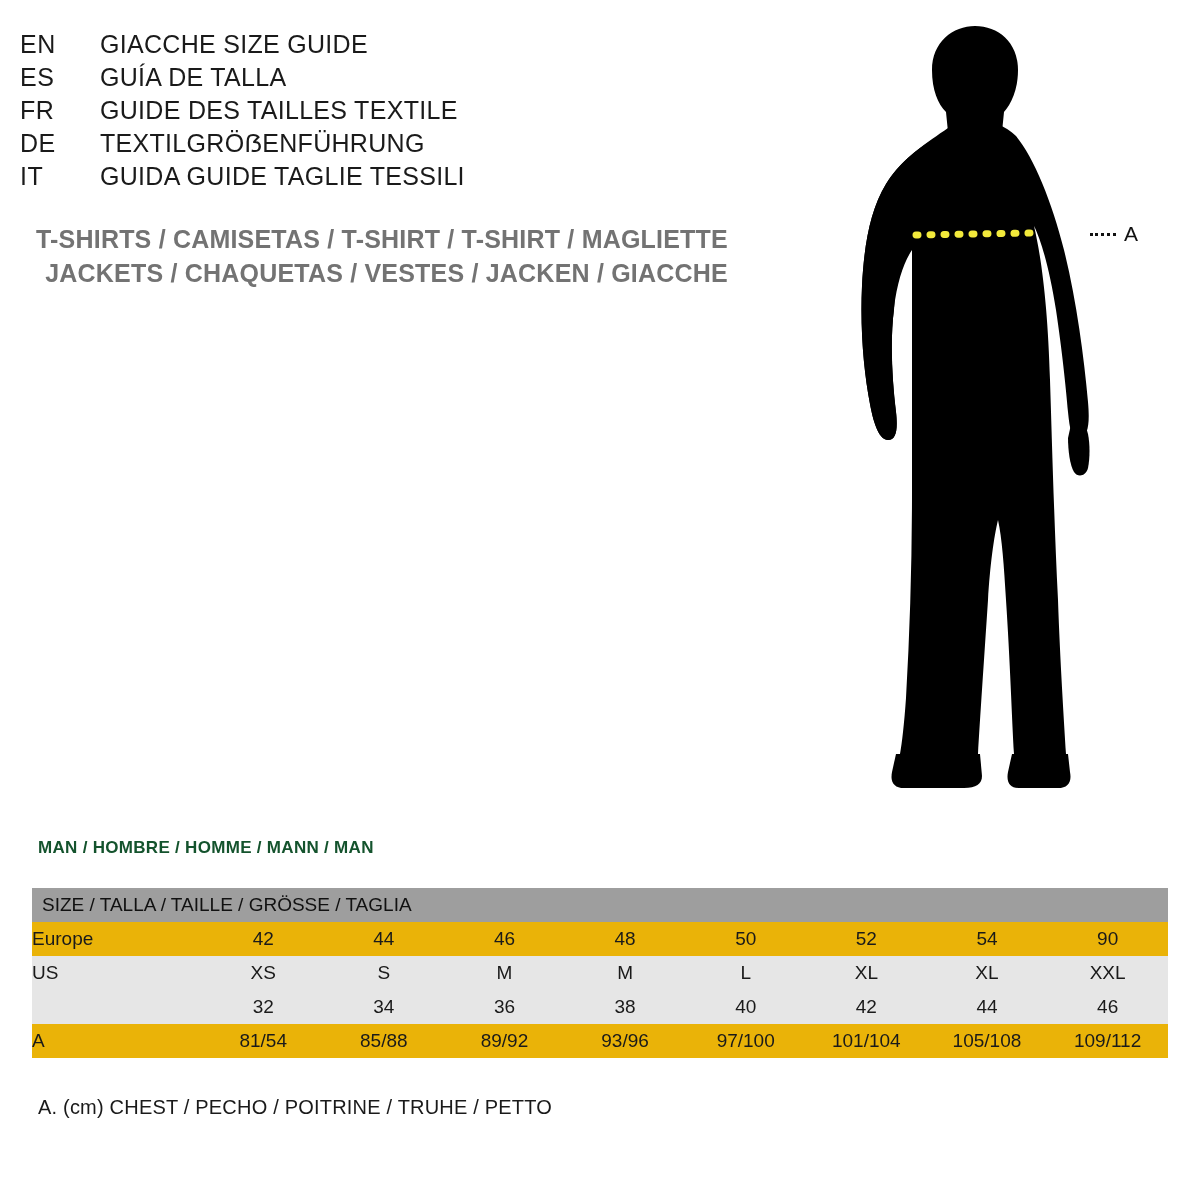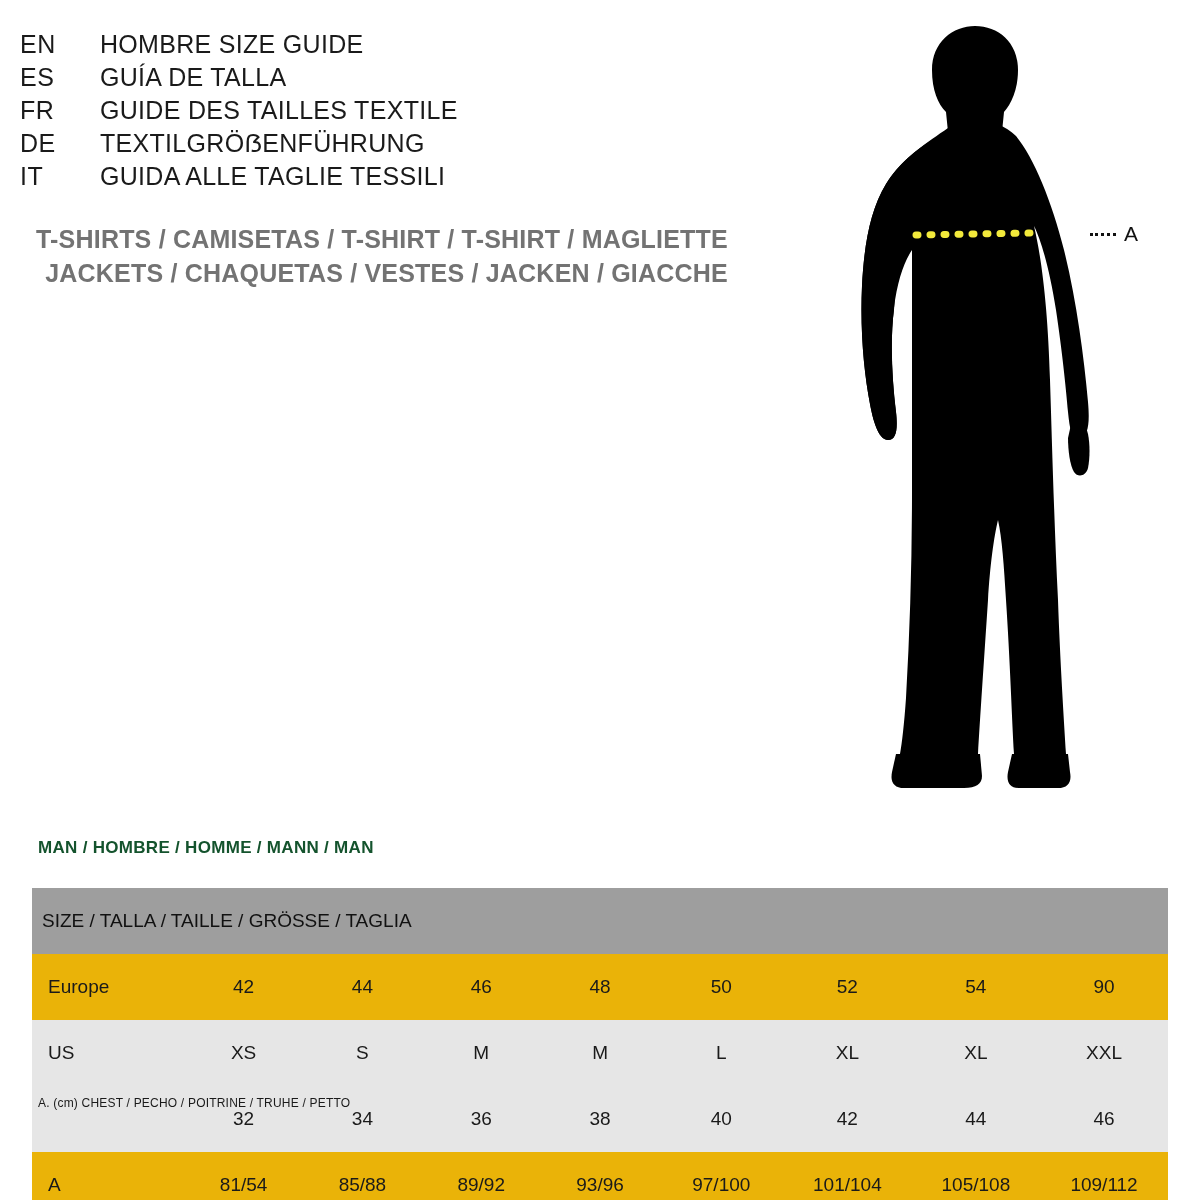--- a/index.html
+++ b/index.html
@@ -98,21 +98,21 @@
   table.size-table {
     position: absolute;
     left: 32px;
     top: 888px;
     width: 1136px;
     border-collapse: collapse;
     font-size: 19px;
     color: #1a1a1a;
   }
   table.size-table td {
-    padding: 16px;
+    padding: 0;
     height: 34px;
     vertical-align: middle;
   }
   .row-header td {
     background: #9e9e9e;
     color: #111;
     font-size: 19px;
     height: 32px;
   }
   .row-header .lbl {
@@ -128,48 +128,48 @@
   }
   .cell-val {
     text-align: center;
     width: 120px;
   }
 
   .footnote {
     position: absolute;
     left: 38px;
     top: 1096px;
-    font-size: 12px;
+    font-size: 20px;
     color: #1a1a1a;
     letter-spacing: 0.2px;
   }
 </style>
 </head>
 <body>
 
 <div class="lang-block">
   <div class="lang-row">
     <span class="lang-code">EN</span>
-    <span class="lang-text">HOMBRE SIZE GUIDE</span>
+    <span class="lang-text">GIACCHE SIZE GUIDE</span>
   </div>
   <div class="lang-row">
     <span class="lang-code">ES</span>
     <span class="lang-text">GUÍA DE TALLA</span>
   </div>
   <div class="lang-row">
     <span class="lang-code">FR</span>
     <span class="lang-text">GUIDE DES TAILLES TEXTILE</span>
   </div>
   <div class="lang-row">
     <span class="lang-code">DE</span>
     <span class="lang-text">TEXTILGRÖẞENFÜHRUNG</span>
   </div>
   <div class="lang-row">
     <span class="lang-code">IT</span>
-    <span class="lang-text">GUIDA ALLE TAGLIE TESSILI</span>
+    <span class="lang-text">GUIDA GUIDE TAGLIE TESSILI</span>
   </div>
 </div>
 
 <div class="category-block">
   <div class="category-line">T-SHIRTS / CAMISETAS / T-SHIRT / T-SHIRT / MAGLIETTE</div>
   <div class="category-line">JACKETS / CHAQUETAS / VESTES / JACKEN / GIACCHE</div>
 </div>
 
 <div class="figure-wrap">
   <svg width="360" height="780" viewBox="0 0 360 780" xmlns="http://www.w3.org/2000/svg">

